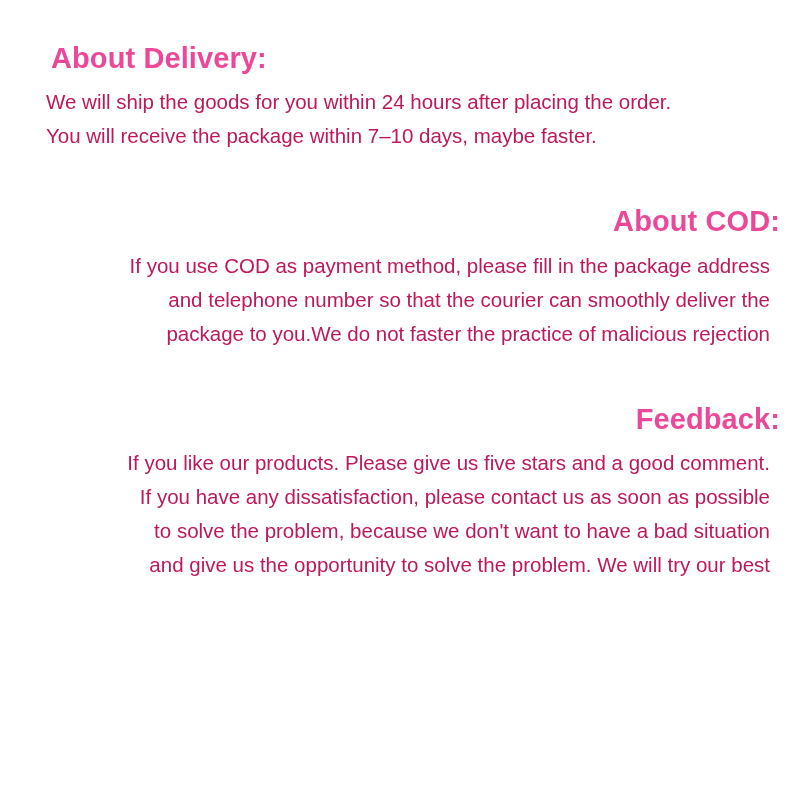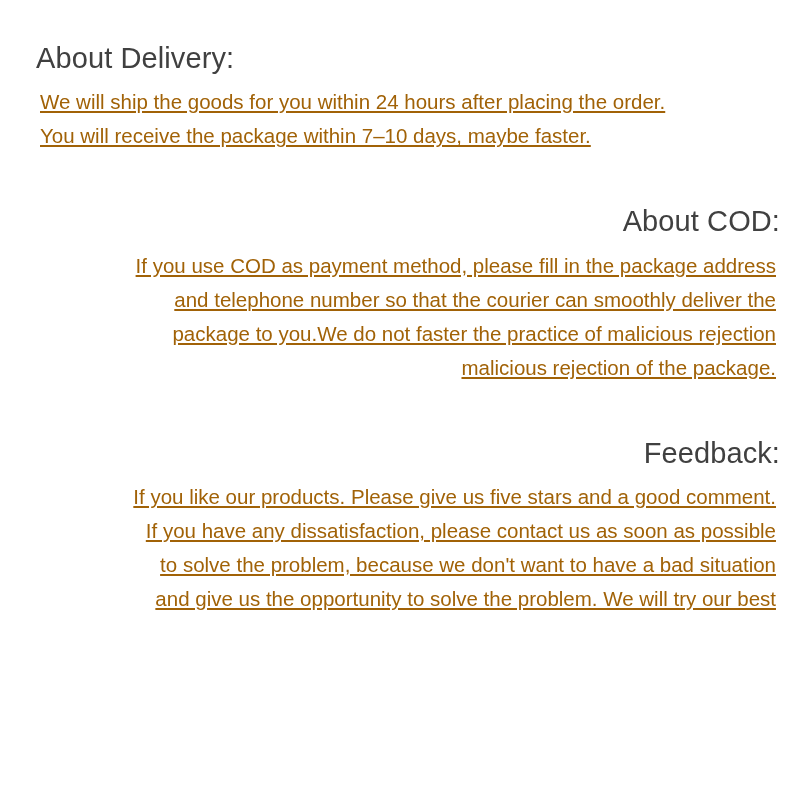--- a/index.html
+++ b/index.html
@@ -22,34 +22,33 @@
     overflow: hidden;
   }
   .section {
     margin: 0;
   }
   .section + .section {
     margin-top: 52px;
     text-align: right;
   }
   .section-heading {
-    color: #404040;
+    color: #ec4899;
     font-size: 29px;
-    font-weight: normal;
+    font-weight: bold;
     line-height: 1.15;
-    margin: 0 0 10px 0;
+    margin: 0 0 10px 15px;
     letter-spacing: 0.1px;
   }
   .section-body {
-    color: #a16207;
+    color: #be185d;
     font-size: 20.5px;
     line-height: 34px;
-    margin: 4px;
+    margin: 10px;
     max-width: 752px;
-    text-decoration: underline;
   }
   .section-body .line {
     display: block;
     white-space: pre-wrap;
   }
 </style>
 </head>
 <body>
 
 <div class="page">
@@ -61,21 +60,20 @@
       <span class="line">You will receive the package within 7–10 days, maybe faster.</span>
     </p>
   </section>
 
   <section class="section">
     <h2 class="section-heading">About COD:</h2>
     <p class="section-body">
       <span class="line">If you use COD as payment method, please fill in the package address</span>
       <span class="line">and telephone number so that the courier can smoothly deliver the</span>
       <span class="line">package to you.We do not faster the practice of malicious rejection</span>
-      <span class="line">malicious rejection of the package.</span>
     </p>
   </section>
 
   <section class="section">
     <h2 class="section-heading">Feedback:</h2>
     <p class="section-body">
       <span class="line">If you like our products. Please give us five stars and a good comment.</span>
       <span class="line">If you have any dissatisfaction, please contact us as soon as possible</span>
       <span class="line">to solve the problem, because we don't want to have a bad situation</span>
       <span class="line">and give us the opportunity to solve the problem. We will try our best</span>

